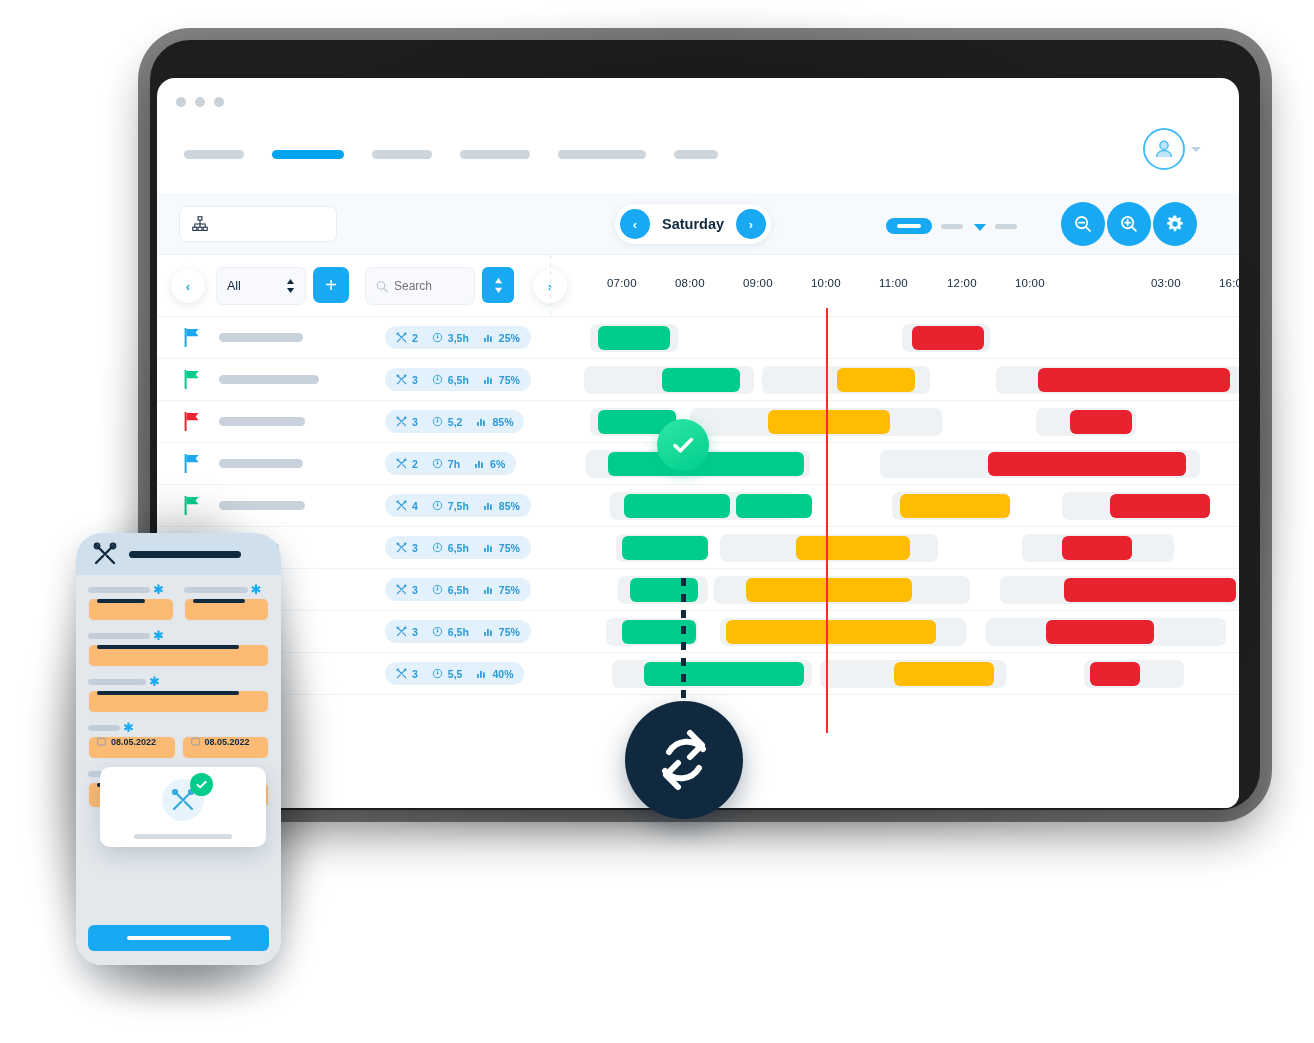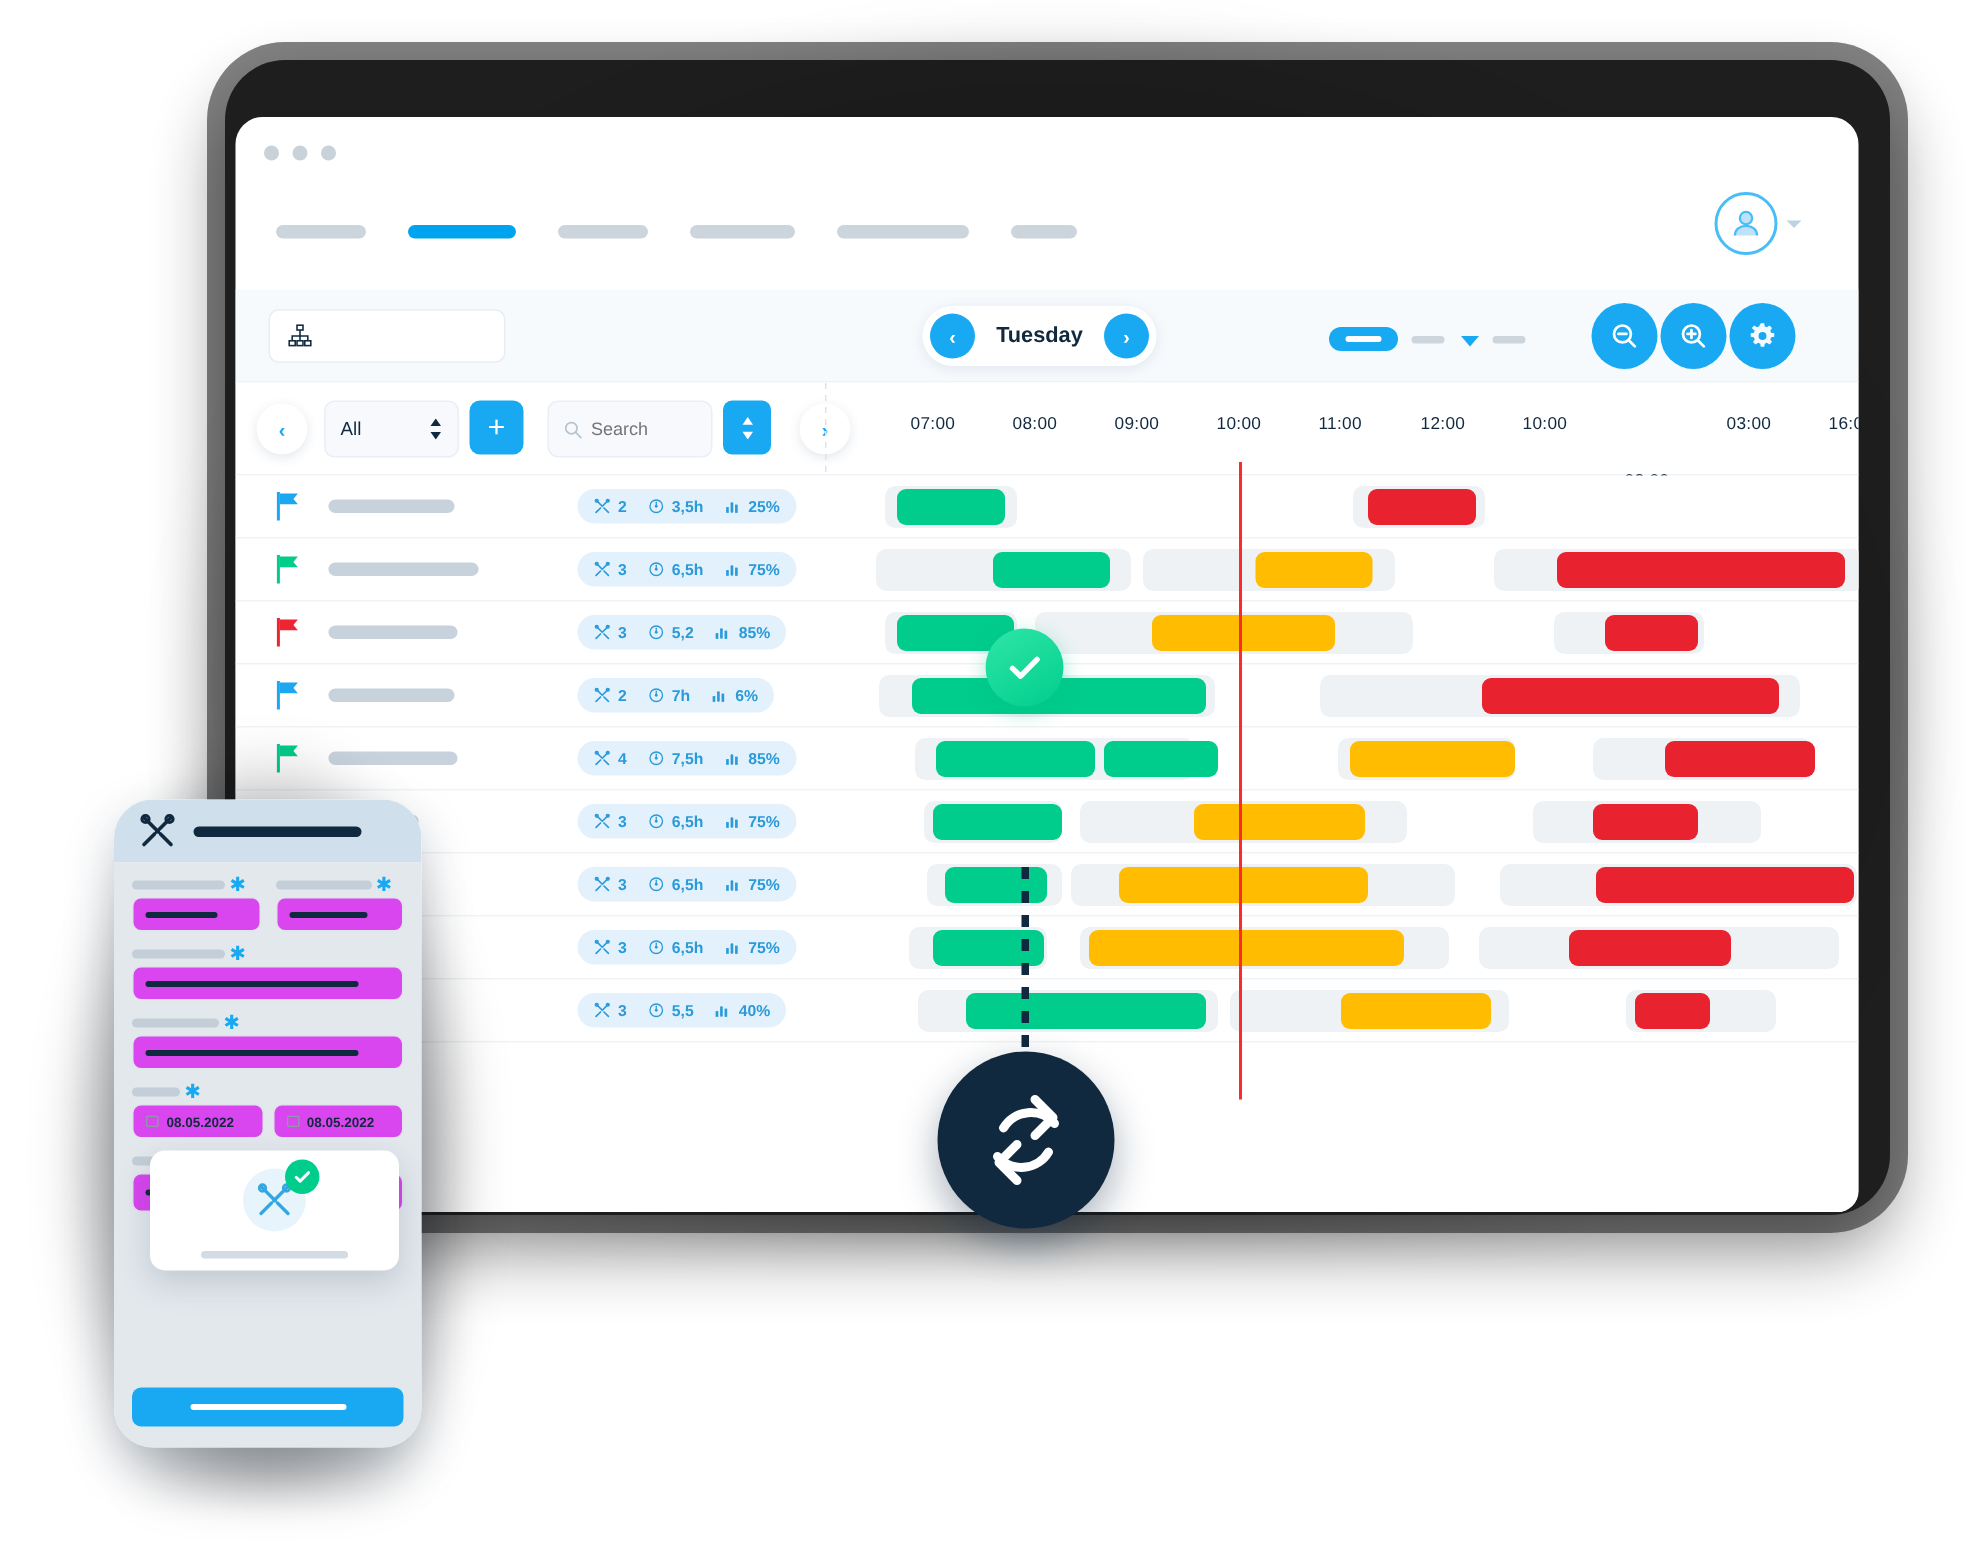--- a/index.html
+++ b/index.html
@@ -113,22 +113,22 @@
      background:radial-gradient(ellipse at 50% 55%, rgba(0,0,0,.5) 0%, rgba(0,0,0,.35) 48%, rgba(0,0,0,0) 73%);
      filter:blur(14px);}
   .phone{ position:absolute; left:76px; top:533px; width:205px;height:432px;background:#fff;
           border-radius:26px; box-shadow:0 14px 34px rgba(15,40,70,.22); overflow:hidden; z-index:30;}
   .ph-head{ position:absolute;left:0;top:0;width:100%;height:42px;background:#cfdfec;
             display:flex;align-items:center;gap:11px;padding-left:16px;}
   .ph-title{ height:7px;border-radius:4px;background:#11293f;width:112px;}
   .ph-body{ position:absolute;left:0;top:42px;width:100%;bottom:0;background:#e3e8ed;padding:12px;}
   .ph-lbl{ height:6px;border-radius:3px;background:#c4ced8;}
   .ph-star{ color:#18A9F2;font-size:13px;line-height:6px;}
-  .ph-input{ background:#d946ef;border:1px solid #dfe4ea;border-radius:6px;height:23px;
-             display:flex;align-items:center;padding:0 8px;}
+  .ph-input{ background:#fdba74;border:1px solid #dfe4ea;border-radius:6px;height:23px;
+             display:flex;align-items:flex-start;padding:0 8px;}
   .ph-inline{ height:4px;border-radius:2px;background:#11293f;}
   .ph-date{ font-size:9px;color:#11293f;font-weight:600;}
   .ph-submit{ position:absolute;left:12px;right:12px;bottom:14px;height:26px;border-radius:6px;background:#18A9F2;
               display:flex;align-items:center;justify-content:center;}
   .ph-submit i{ display:block;width:104px;height:4px;border-radius:2px;background:#fff;}
   .ph-toast{ position:absolute;left:24px;top:192px;width:166px;height:80px;background:#fff;border-radius:10px;
              box-shadow:0 8px 22px rgba(15,40,70,.17); display:flex;flex-direction:column;align-items:center;
              justify-content:center;gap:9px; z-index:5;}
   .ph-toast-line{ width:98px;height:5px;border-radius:3px;background:#d3dbe3;}
 </style>
@@ -174,21 +174,21 @@
           <rect x="1" y="14" width="5" height="4" fill="none" stroke="#11293f" stroke-width="1.3"></rect>
           <rect x="7.5" y="14" width="5" height="4" fill="none" stroke="#11293f" stroke-width="1.3"></rect>
           <rect x="14" y="14" width="5" height="4" fill="none" stroke="#11293f" stroke-width="1.3"></rect>
           <path d="M10 5v5M3.5 14v-4h13v4M10 10v4" fill="none" stroke="#11293f" stroke-width="1.3"></path>
         </svg>
         <span></span>
       </div>
 
       <div class="daypicker">
         <div class="rbtn">‹</div>
-        <div class="daylabel">Tuesday</div>
+        <div class="daylabel">Saturday</div>
         <div class="rbtn">›</div>
       </div>
 
       <div class="tbl-pill">
           <i></i>
         </div>
       <div class="tbl-dash" style="left:784px;width:22px;"></div>
       <div class="tbl-caret"></div>
       <div class="tbl-dash" style="left:838px;width:22px;"></div>
 

